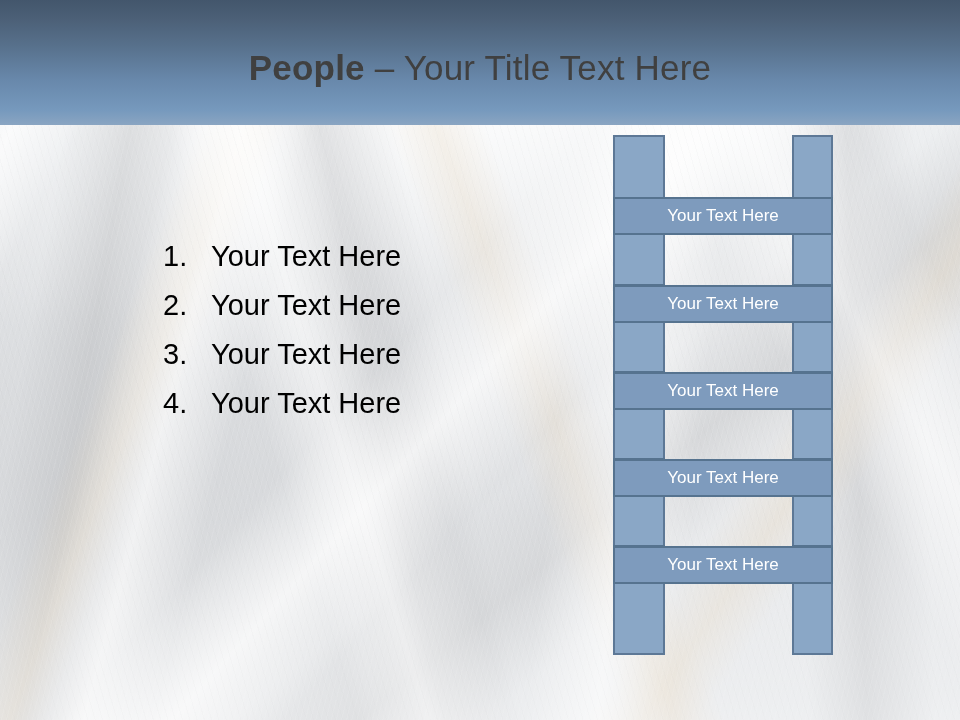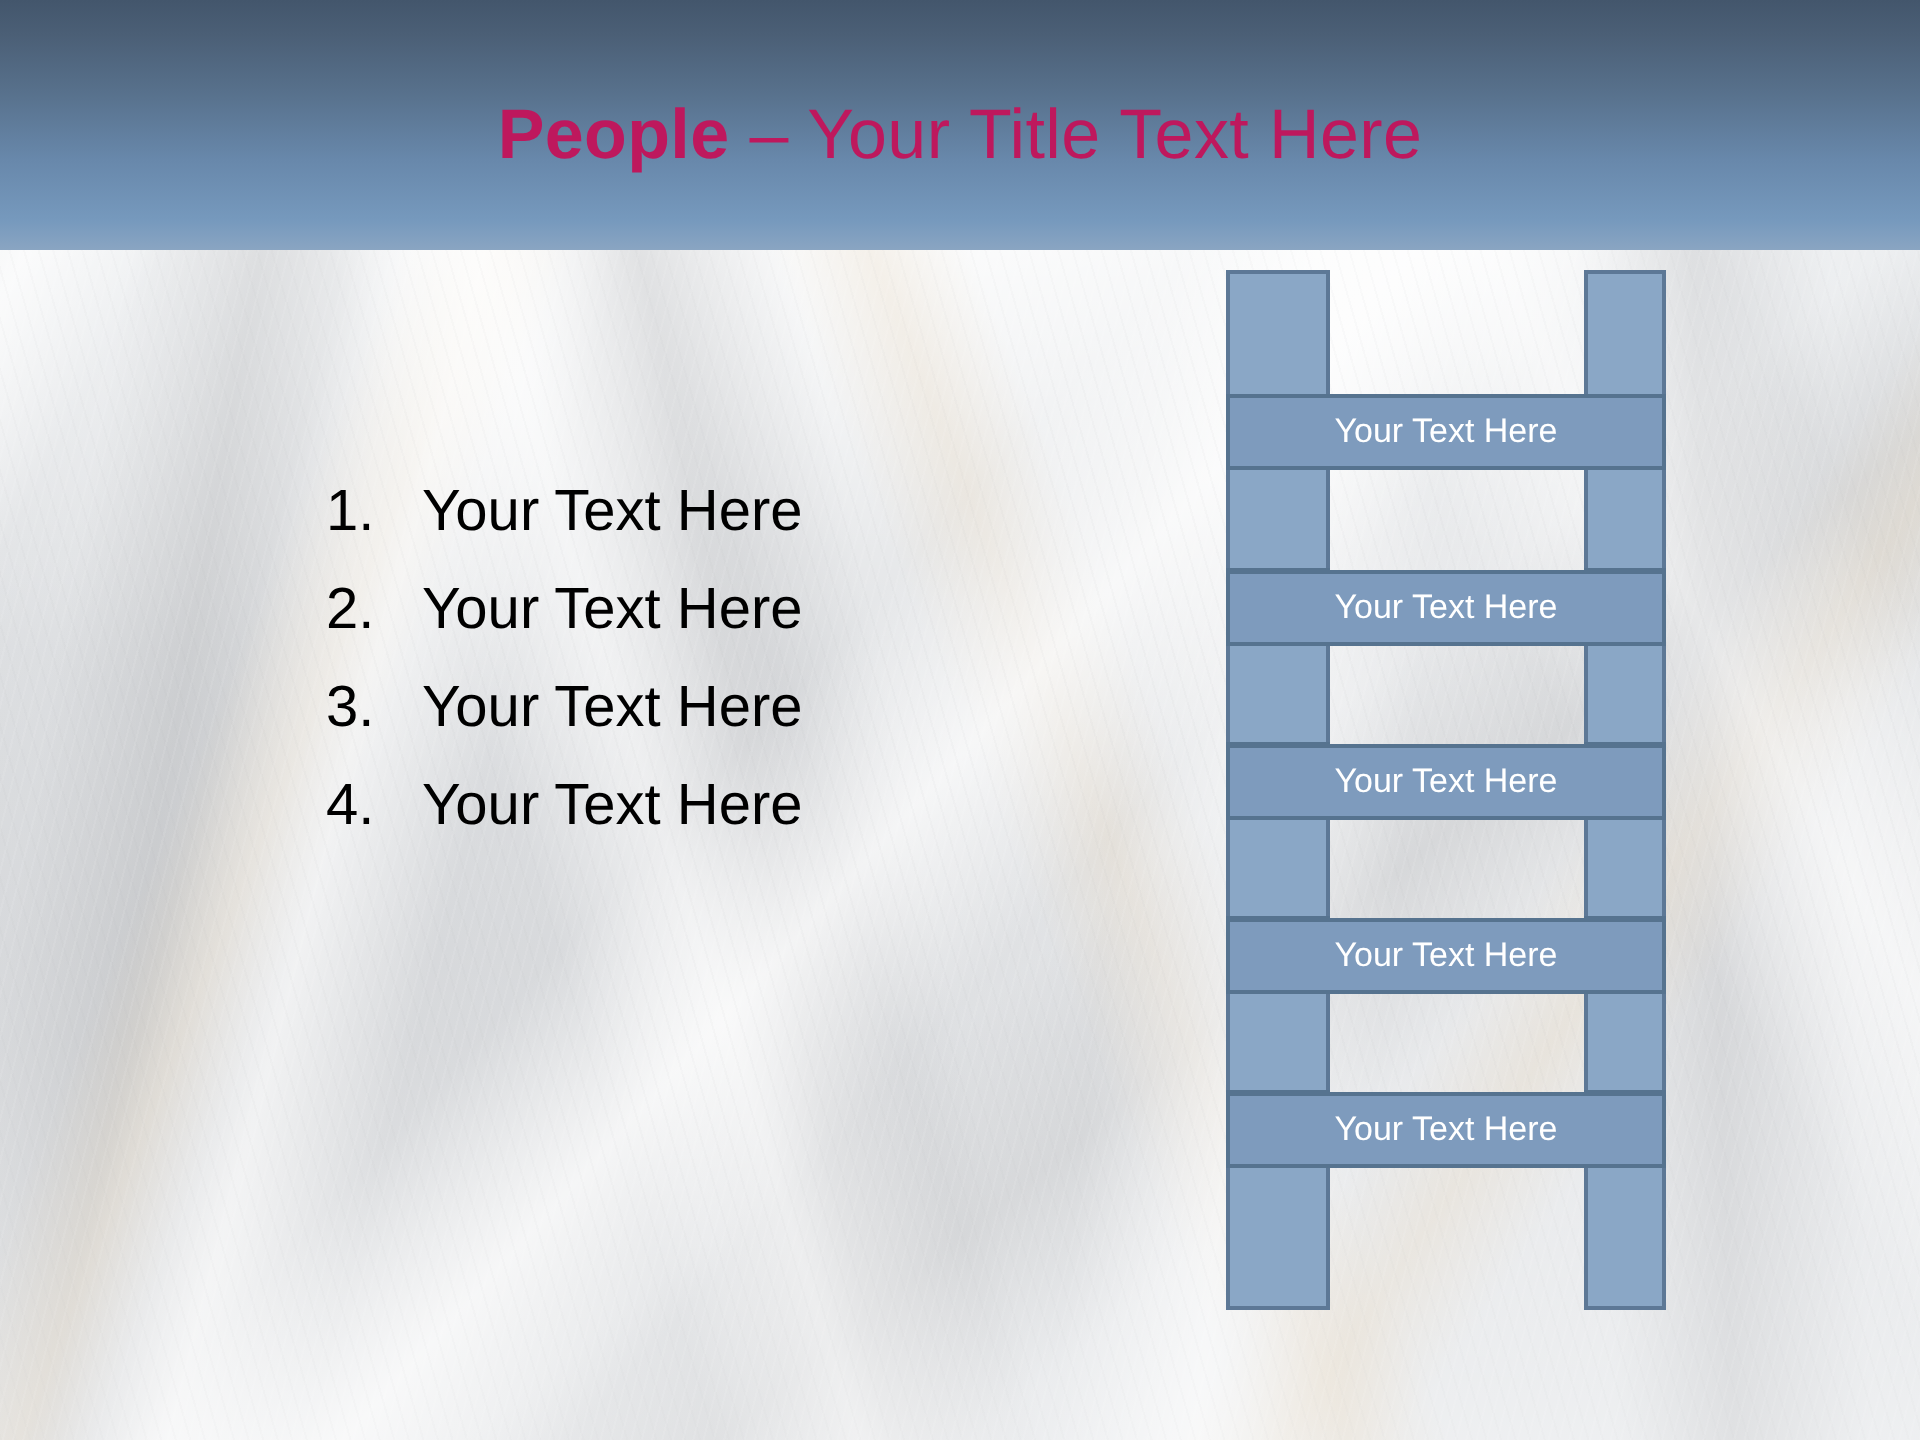--- a/index.html
+++ b/index.html
@@ -84,21 +84,21 @@
       #6888ab 64%,
       #7699bd 88%,
       #8aa5c2 100%);
   }
   .title {
     position: absolute;
     left: 0;
     top: 48px;
     width: 960px;
     text-align: center;
-    color: #be185d;
+    color: #404040;
     font-size: 35px;
     line-height: 40px;
     letter-spacing: 0.2px;
     white-space: nowrap;
   }
   .title .t-bold { font-weight: bold; }
   .title .t-reg  { font-weight: normal; }
 
   
   .bullet-list {

